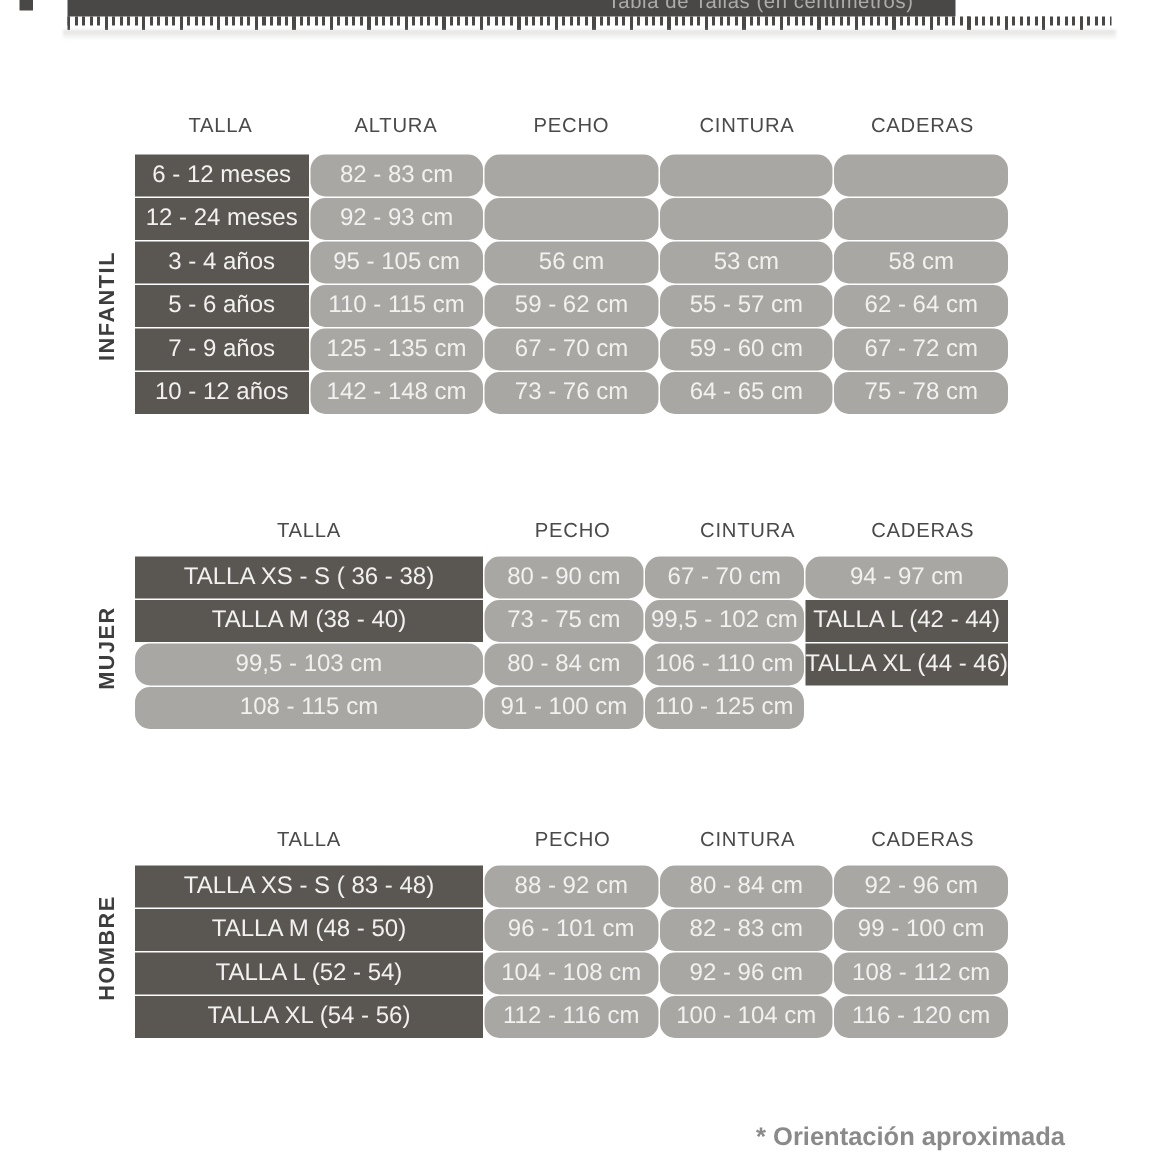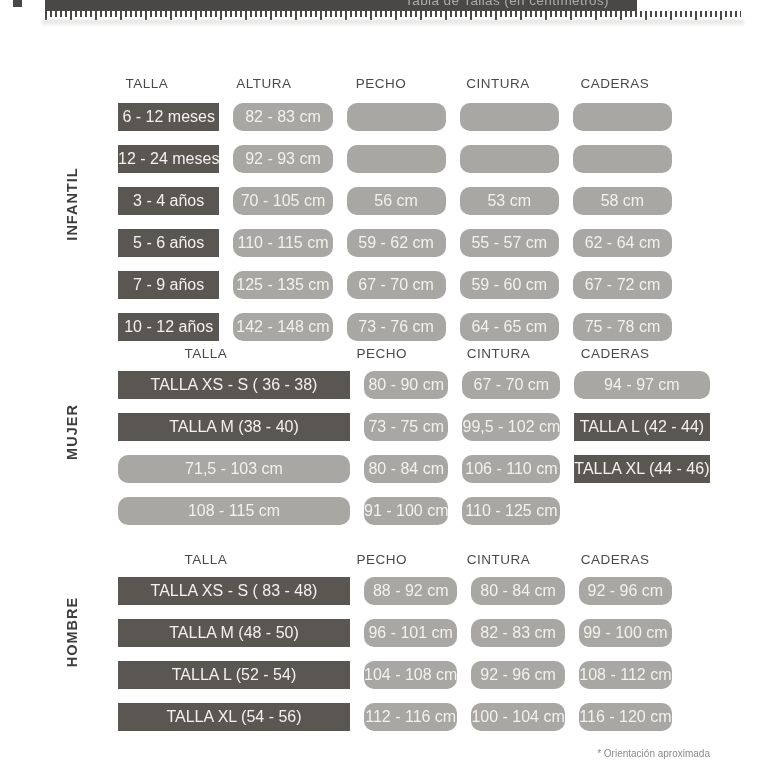--- a/index.html
+++ b/index.html
@@ -33,40 +33,40 @@
   }
   
   .section{position:absolute;left:90px;width:582px;}
   .col-headers{display:grid;gap:3px;height:26px;align-items:center;}
   .col-headers.cols5{grid-template-columns:repeat(5,1fr);}
   .col-headers.cols4{grid-template-columns:232px repeat(3,1fr);}
   .col-header{
     text-align:center;font-size:13.5px;color:var(--header-text,#4a4a4a);
     letter-spacing:.5px;font-weight:400;
   }
-  .grid{display:grid;gap:14px;margin-left:28px;}
+  .grid{display:grid;gap:1px;}
   .grid.cols5{grid-template-columns:repeat(5,1fr);grid-auto-rows:28px;}
   .grid.cols4{grid-template-columns:232px repeat(3,1fr);grid-auto-rows:28px;}
   .cell{
     display:flex;align-items:center;justify-content:center;
     font-size:16px;color:var(--cell-text,#f2f1ef);white-space:nowrap;
   }
   .cell.dark{background:var(--dark-cell,#5a5753);}
   .cell.light{background:var(--light-cell,#a9a7a4);border-radius:10px;}
   
   .vlabel{
     position:absolute;left:72px;
     transform:translate(-50%,-50%) rotate(-90deg);
     font-weight:bold;font-size:14.5px;letter-spacing:1px;
     color:var(--section-label,#3d3d3d);white-space:nowrap;
   }
   
   .footnote{
     position:absolute;right:60px;top:748px;
-    font-size:10px;color:var(--footer-text,#8a8a8a);
+    font-size:17px;color:var(--footer-text,#8a8a8a);font-weight:bold;
   }
 </style>
 </head>
 <body>
 
 <div class="tape-end"></div>
 <div class="tape-banner">
   <span class="tape-title">Tabla de Tallas (en centímetros)</span>
 </div>
 <div class="ruler"></div>
@@ -86,21 +86,21 @@
       <div class="cell light">82 - 83 cm</div>
       <div class="cell light"></div>
       <div class="cell light"></div>
       <div class="cell light"></div>
       <div class="cell dark">12 - 24 meses</div>
       <div class="cell light">92 - 93 cm</div>
       <div class="cell light"></div>
       <div class="cell light"></div>
       <div class="cell light"></div>
       <div class="cell dark">3 - 4 años</div>
-      <div class="cell light">70 - 105 cm</div>
+      <div class="cell light">95 - 105 cm</div>
       <div class="cell light">56 cm</div>
       <div class="cell light">53 cm</div>
       <div class="cell light">58 cm</div>
       <div class="cell dark">5 - 6 años</div>
       <div class="cell light">110 - 115 cm</div>
       <div class="cell light">59 - 62 cm</div>
       <div class="cell light">55 - 57 cm</div>
       <div class="cell light">62 - 64 cm</div>
       <div class="cell dark">7 - 9 años</div>
       <div class="cell light">125 - 135 cm</div>
@@ -125,21 +125,21 @@
     </div>
   <div class="grid cols4" style="margin-top:5px;">
       <div class="cell dark">TALLA XS - S ( 36 - 38)</div>
       <div class="cell light">80 - 90 cm</div>
       <div class="cell light">67 - 70 cm</div>
       <div class="cell light">94 - 97 cm</div>
       <div class="cell dark">TALLA M (38 - 40)</div>
       <div class="cell light">73 - 75 cm</div>
       <div class="cell light">99,5 - 102 cm</div>
       <div class="cell dark">TALLA L (42 - 44)</div>
-      <div class="cell light">71,5 - 103 cm</div>
+      <div class="cell light">99,5 - 103 cm</div>
       <div class="cell light">80 - 84 cm</div>
       <div class="cell light">106 - 110 cm</div>
       <div class="cell dark">TALLA XL (44 - 46)</div>
       <div class="cell light">108 - 115 cm</div>
       <div class="cell light">91 - 100 cm</div>
       <div class="cell light">110 - 125 cm</div>
     </div>
 </div>
 
 <div class="vlabel" style="top:632px;">HOMBRE</div>

